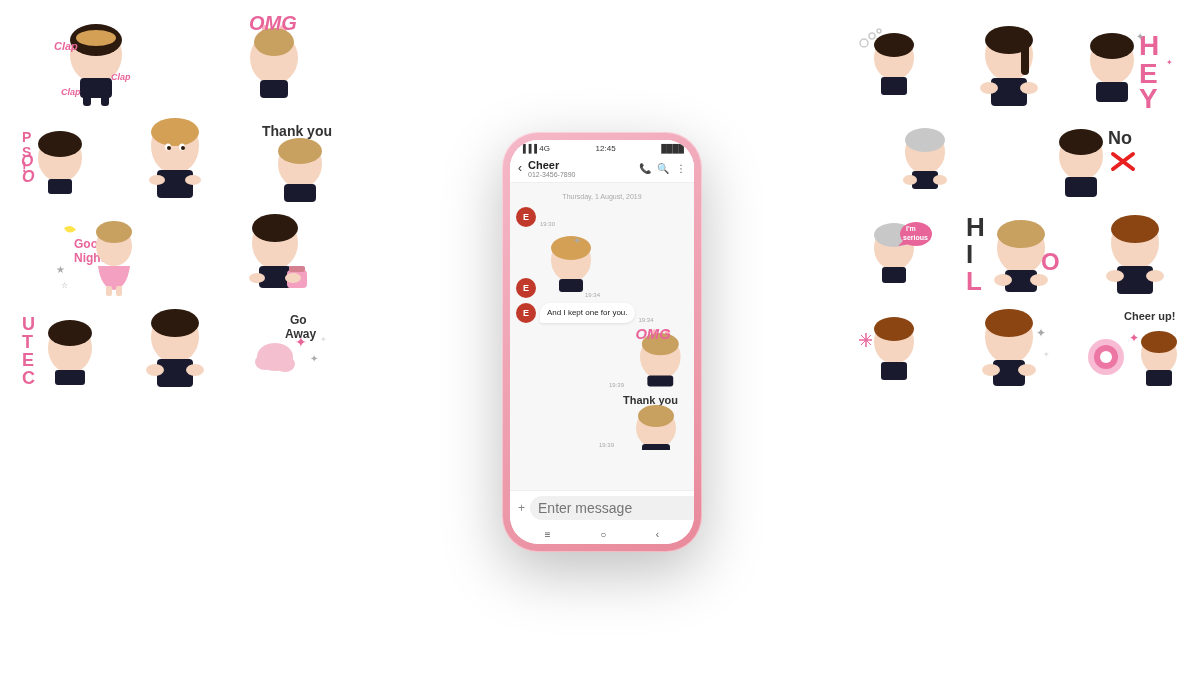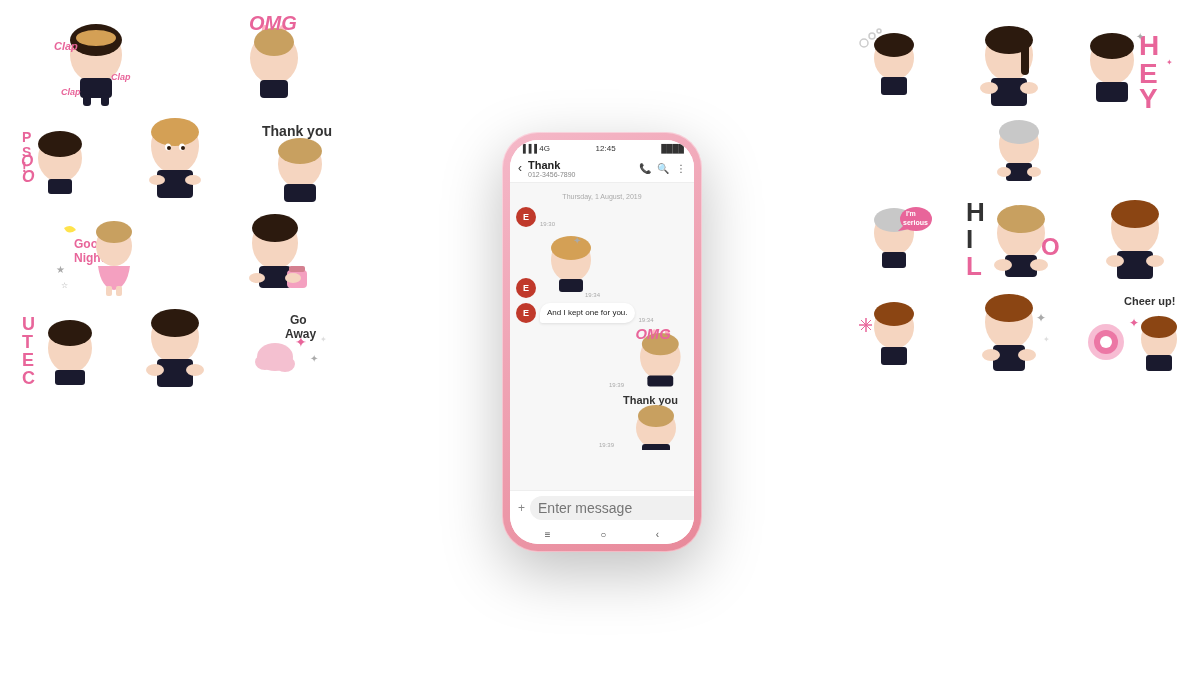--- a/index.html
+++ b/index.html
@@ -370,21 +370,21 @@
 
       <div class="status-bar">
         <span>▐▐▐ 4G</span>
         <span>12:45</span>
         <span>████</span>
       </div>
 
       <div class="chat-nav">
         <span class="back-icon">‹</span>
         <div class="contact-info">
-          <div class="contact-name">Thank</div>
+          <div class="contact-name">Cheer</div>
           <div class="contact-number">012-3456-7890</div>
         </div>
         <div class="nav-icons">
           <span>📞</span>
           <span>🔍</span>
           <span>⋮</span>
         </div>
       </div>
 
       <div class="chat-area">
@@ -519,20 +519,31 @@
       <svg width="80" height="75" viewBox="0 0 80 75" class="sticker-svg">
         <ellipse cx="40" cy="30" rx="20" ry="22" fill="#f5d5c0"></ellipse>
         <ellipse cx="40" cy="18" rx="20" ry="12" fill="#c8c8c8"></ellipse>
         <rect x="27" y="49" width="26" height="18" rx="3" fill="#1a1a2e"></rect>
         <ellipse cx="25" cy="58" rx="7" ry="5" fill="#f5d5c0"></ellipse>
         <ellipse cx="55" cy="58" rx="7" ry="5" fill="#f5d5c0"></ellipse>
       </svg>
     </div>
 
 
+    <div class="sticker sticker-container">
+      <svg width="100" height="90" viewBox="0 0 100 90" class="sticker-svg">
+        <text x="55" y="30" fill="#333" font-size="18" font-weight="700">No</text>
+
+        <line x1="60" y1="40" x2="80" y2="55" stroke="#e82020" stroke-width="4" stroke-linecap="round"></line>
+        <line x1="80" y1="40" x2="60" y2="55" stroke="#e82020" stroke-width="4" stroke-linecap="round"></line>
+        <ellipse cx="28" cy="42" rx="22" ry="24" fill="#f5d5c0"></ellipse>
+        <ellipse cx="28" cy="28" rx="22" ry="13" fill="#2c1a0e"></ellipse>
+        <rect x="12" y="63" width="32" height="20" rx="4" fill="#1a1a2e"></rect>
+      </svg>
+    </div>
   </div>
 
   <div class="sticker-row">
 
     <div class="sticker sticker-container-sm">
       <svg width="80" height="75" viewBox="0 0 80 75" class="sticker-svg">
         <ellipse cx="40" cy="32" rx="20" ry="22" fill="#f5d5c0"></ellipse>
         <ellipse cx="40" cy="19" rx="20" ry="12" fill="#c8c8c8"></ellipse>
         <rect x="28" y="51" width="24" height="16" rx="3" fill="#1a1a2e"></rect>
 

